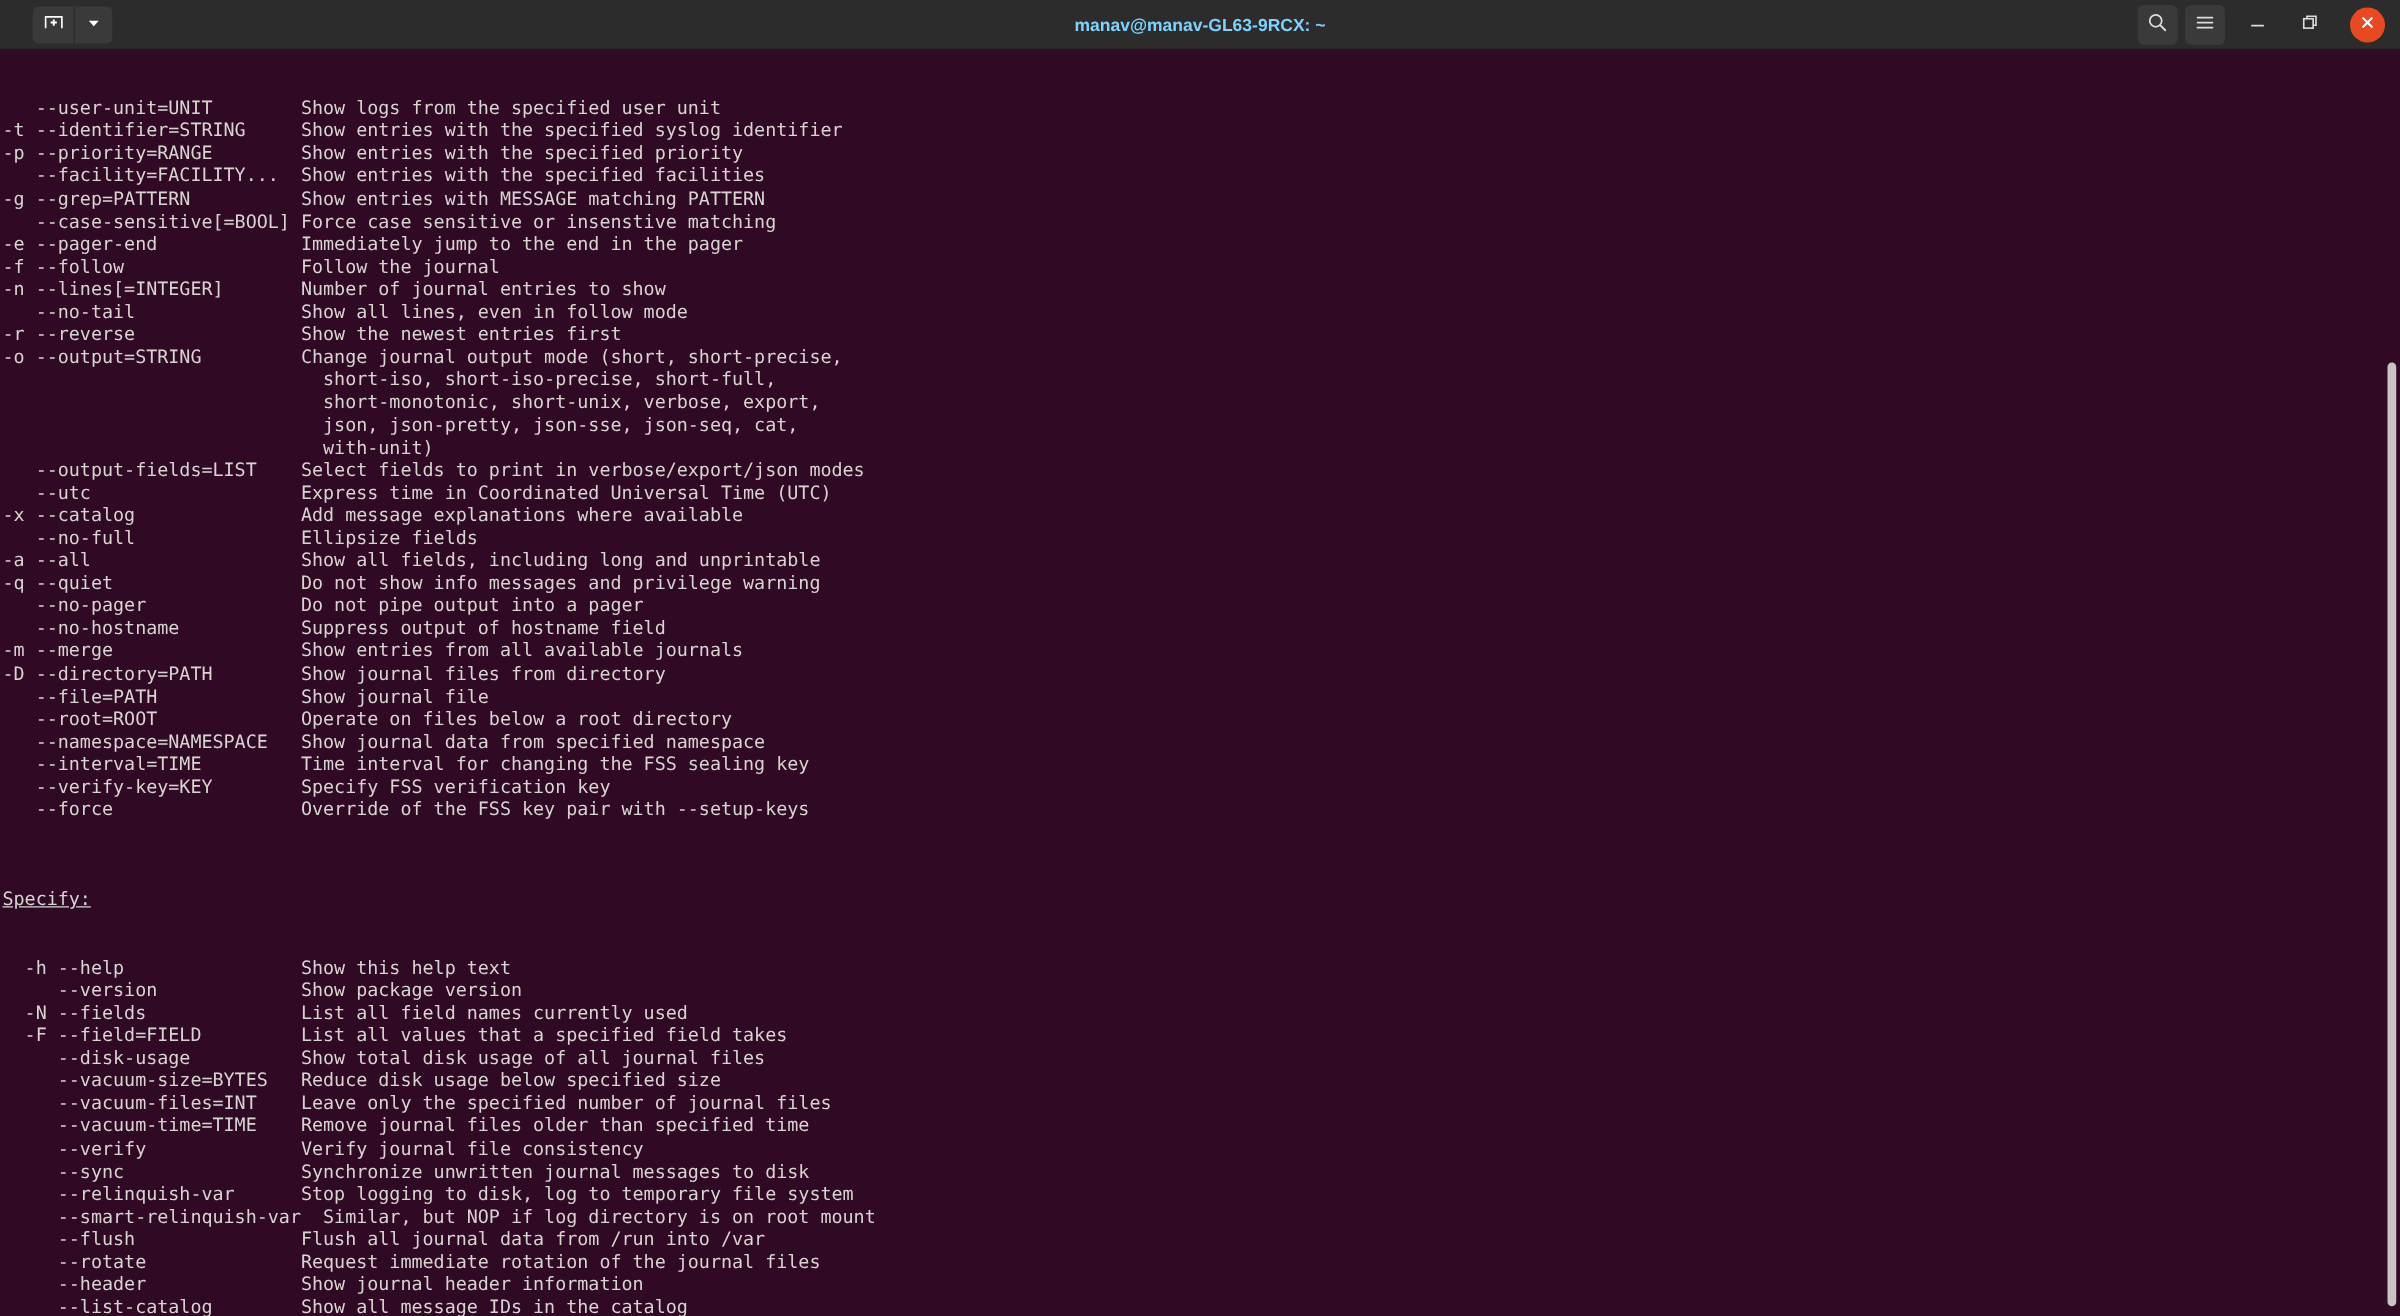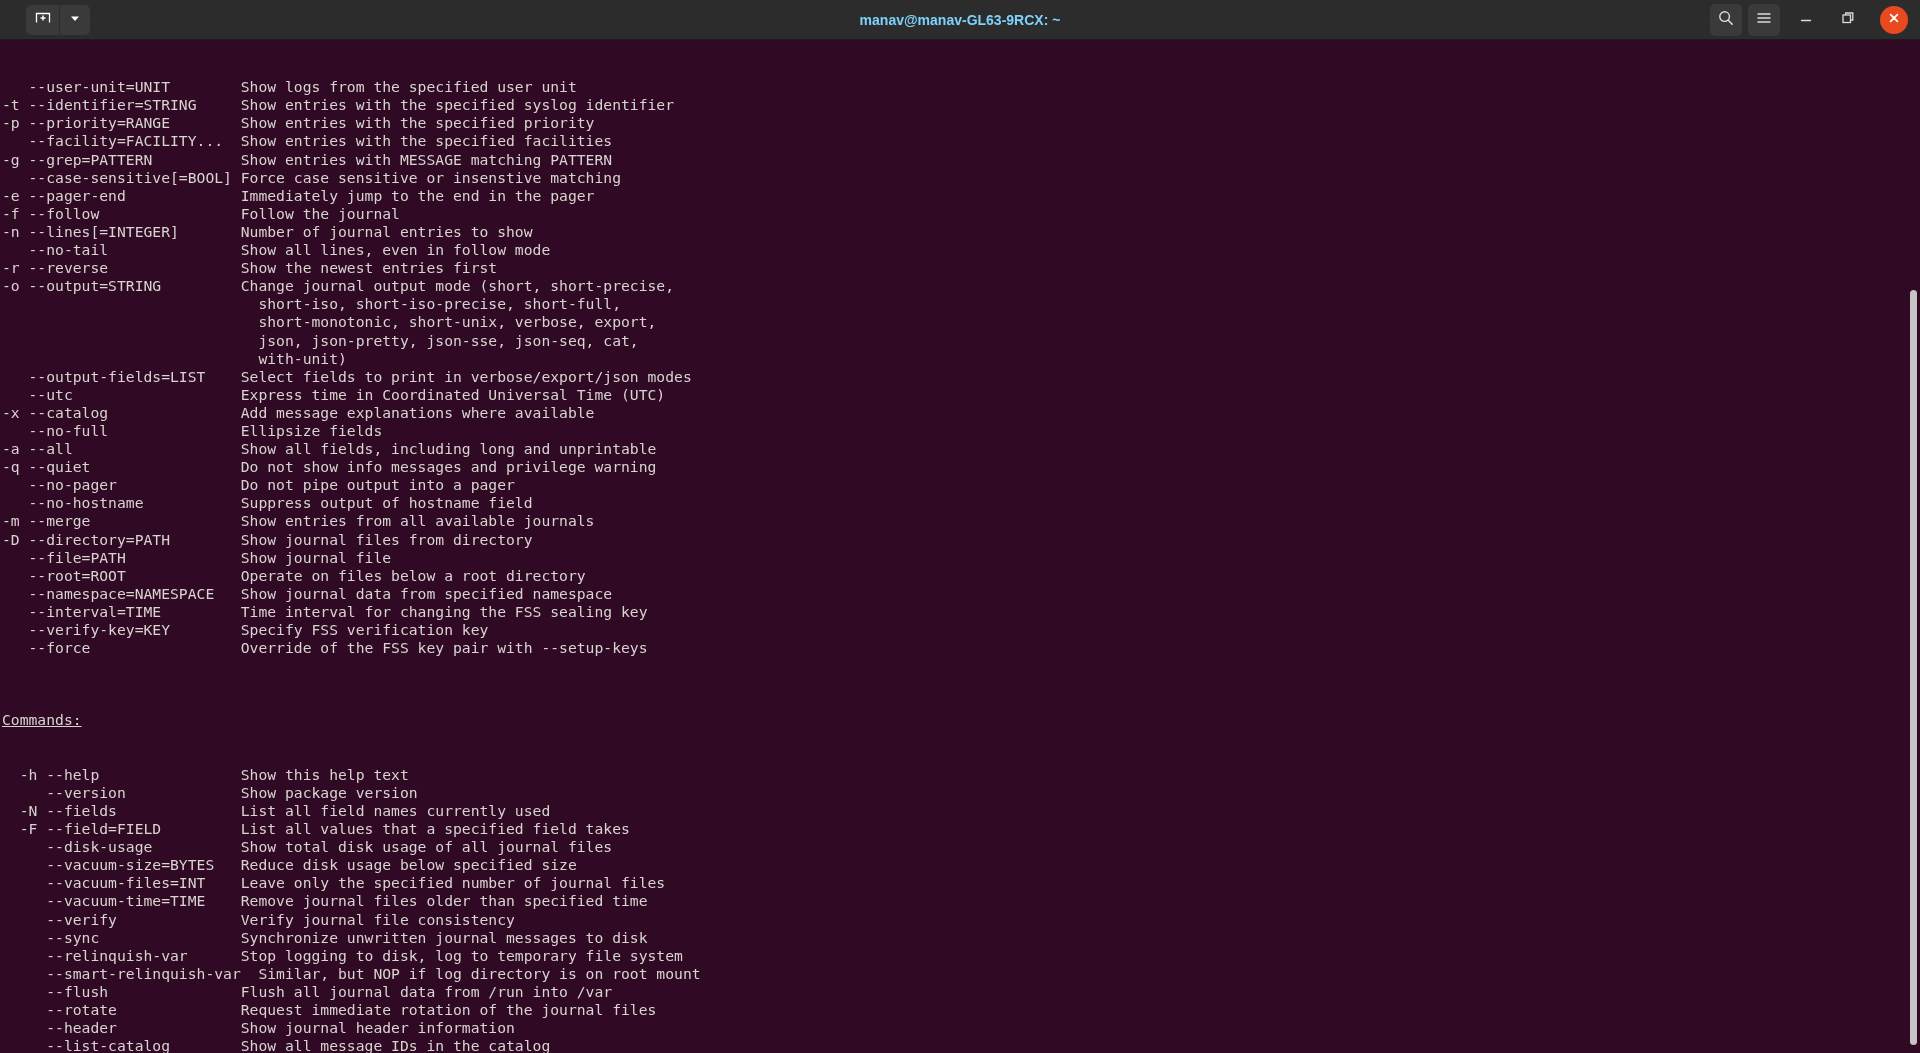--- a/index.html
+++ b/index.html
@@ -221,21 +221,21 @@
             <path d="M4.6 4.6 L11.4 11.4 M11.4 4.6 L4.6 11.4" stroke="#ffffff" stroke-width="1.7" stroke-linecap="round"></path>
           </svg>
         </span>
       </button>
     </div>
   </div>
 
   <div class="term-wrap">
     <div class="term">
       <div id="opt-lines"><div class="line">   --user-unit=UNIT        Show logs from the specified user unit</div><div class="line">-t --identifier=STRING     Show entries with the specified syslog identifier</div><div class="line">-p --priority=RANGE        Show entries with the specified priority</div><div class="line">   --facility=FACILITY...  Show entries with the specified facilities</div><div class="line">-g --grep=PATTERN          Show entries with MESSAGE matching PATTERN</div><div class="line">   --case-sensitive[=BOOL] Force case sensitive or insenstive matching</div><div class="line">-e --pager-end             Immediately jump to the end in the pager</div><div class="line">-f --follow                Follow the journal</div><div class="line">-n --lines[=INTEGER]       Number of journal entries to show</div><div class="line">   --no-tail               Show all lines, even in follow mode</div><div class="line">-r --reverse               Show the newest entries first</div><div class="line">-o --output=STRING         Change journal output mode (short, short-precise,</div><div class="line">                             short-iso, short-iso-precise, short-full,</div><div class="line">                             short-monotonic, short-unix, verbose, export,</div><div class="line">                             json, json-pretty, json-sse, json-seq, cat,</div><div class="line">                             with-unit)</div><div class="line">   --output-fields=LIST    Select fields to print in verbose/export/json modes</div><div class="line">   --utc                   Express time in Coordinated Universal Time (UTC)</div><div class="line">-x --catalog               Add message explanations where available</div><div class="line">   --no-full               Ellipsize fields</div><div class="line">-a --all                   Show all fields, including long and unprintable</div><div class="line">-q --quiet                 Do not show info messages and privilege warning</div><div class="line">   --no-pager              Do not pipe output into a pager</div><div class="line">   --no-hostname           Suppress output of hostname field</div><div class="line">-m --merge                 Show entries from all available journals</div><div class="line">-D --directory=PATH        Show journal files from directory</div><div class="line">   --file=PATH             Show journal file</div><div class="line">   --root=ROOT             Operate on files below a root directory</div><div class="line">   --namespace=NAMESPACE   Show journal data from specified namespace</div><div class="line">   --interval=TIME         Time interval for changing the FSS sealing key</div><div class="line">   --verify-key=KEY        Specify FSS verification key</div><div class="line">   --force                 Override of the FSS key pair with --setup-keys</div><div class="line"></div></div>
-      <div class="line"><span class="u">Commands:</span></div>
+      <div class="line"><span class="u">Specify:</span></div>
       <div id="cmd-lines"><div class="line">  -h --help                Show this help text</div><div class="line">     --version             Show package version</div><div class="line">  -N --fields              List all field names currently used</div><div class="line">  -F --field=FIELD         List all values that a specified field takes</div><div class="line">     --disk-usage          Show total disk usage of all journal files</div><div class="line">     --vacuum-size=BYTES   Reduce disk usage below specified size</div><div class="line">     --vacuum-files=INT    Leave only the specified number of journal files</div><div class="line">     --vacuum-time=TIME    Remove journal files older than specified time</div><div class="line">     --verify              Verify journal file consistency</div><div class="line">     --sync                Synchronize unwritten journal messages to disk</div><div class="line">     --relinquish-var      Stop logging to disk, log to temporary file system</div><div class="line">     --smart-relinquish-var  Similar, but NOP if log directory is on root mount</div><div class="line">     --flush               Flush all journal data from /run into /var</div><div class="line">     --rotate              Request immediate rotation of the journal files</div><div class="line">     --header              Show journal header information</div><div class="line">     --list-catalog        Show all message IDs in the catalog</div></div>
       
       
     </div>
 
     <div class="scrollbar-track">
       <div class="scrollbar-thumb" id="sb-thumb" style="top: 250px; height: 755px;"></div>
     </div>
   </div>
 

